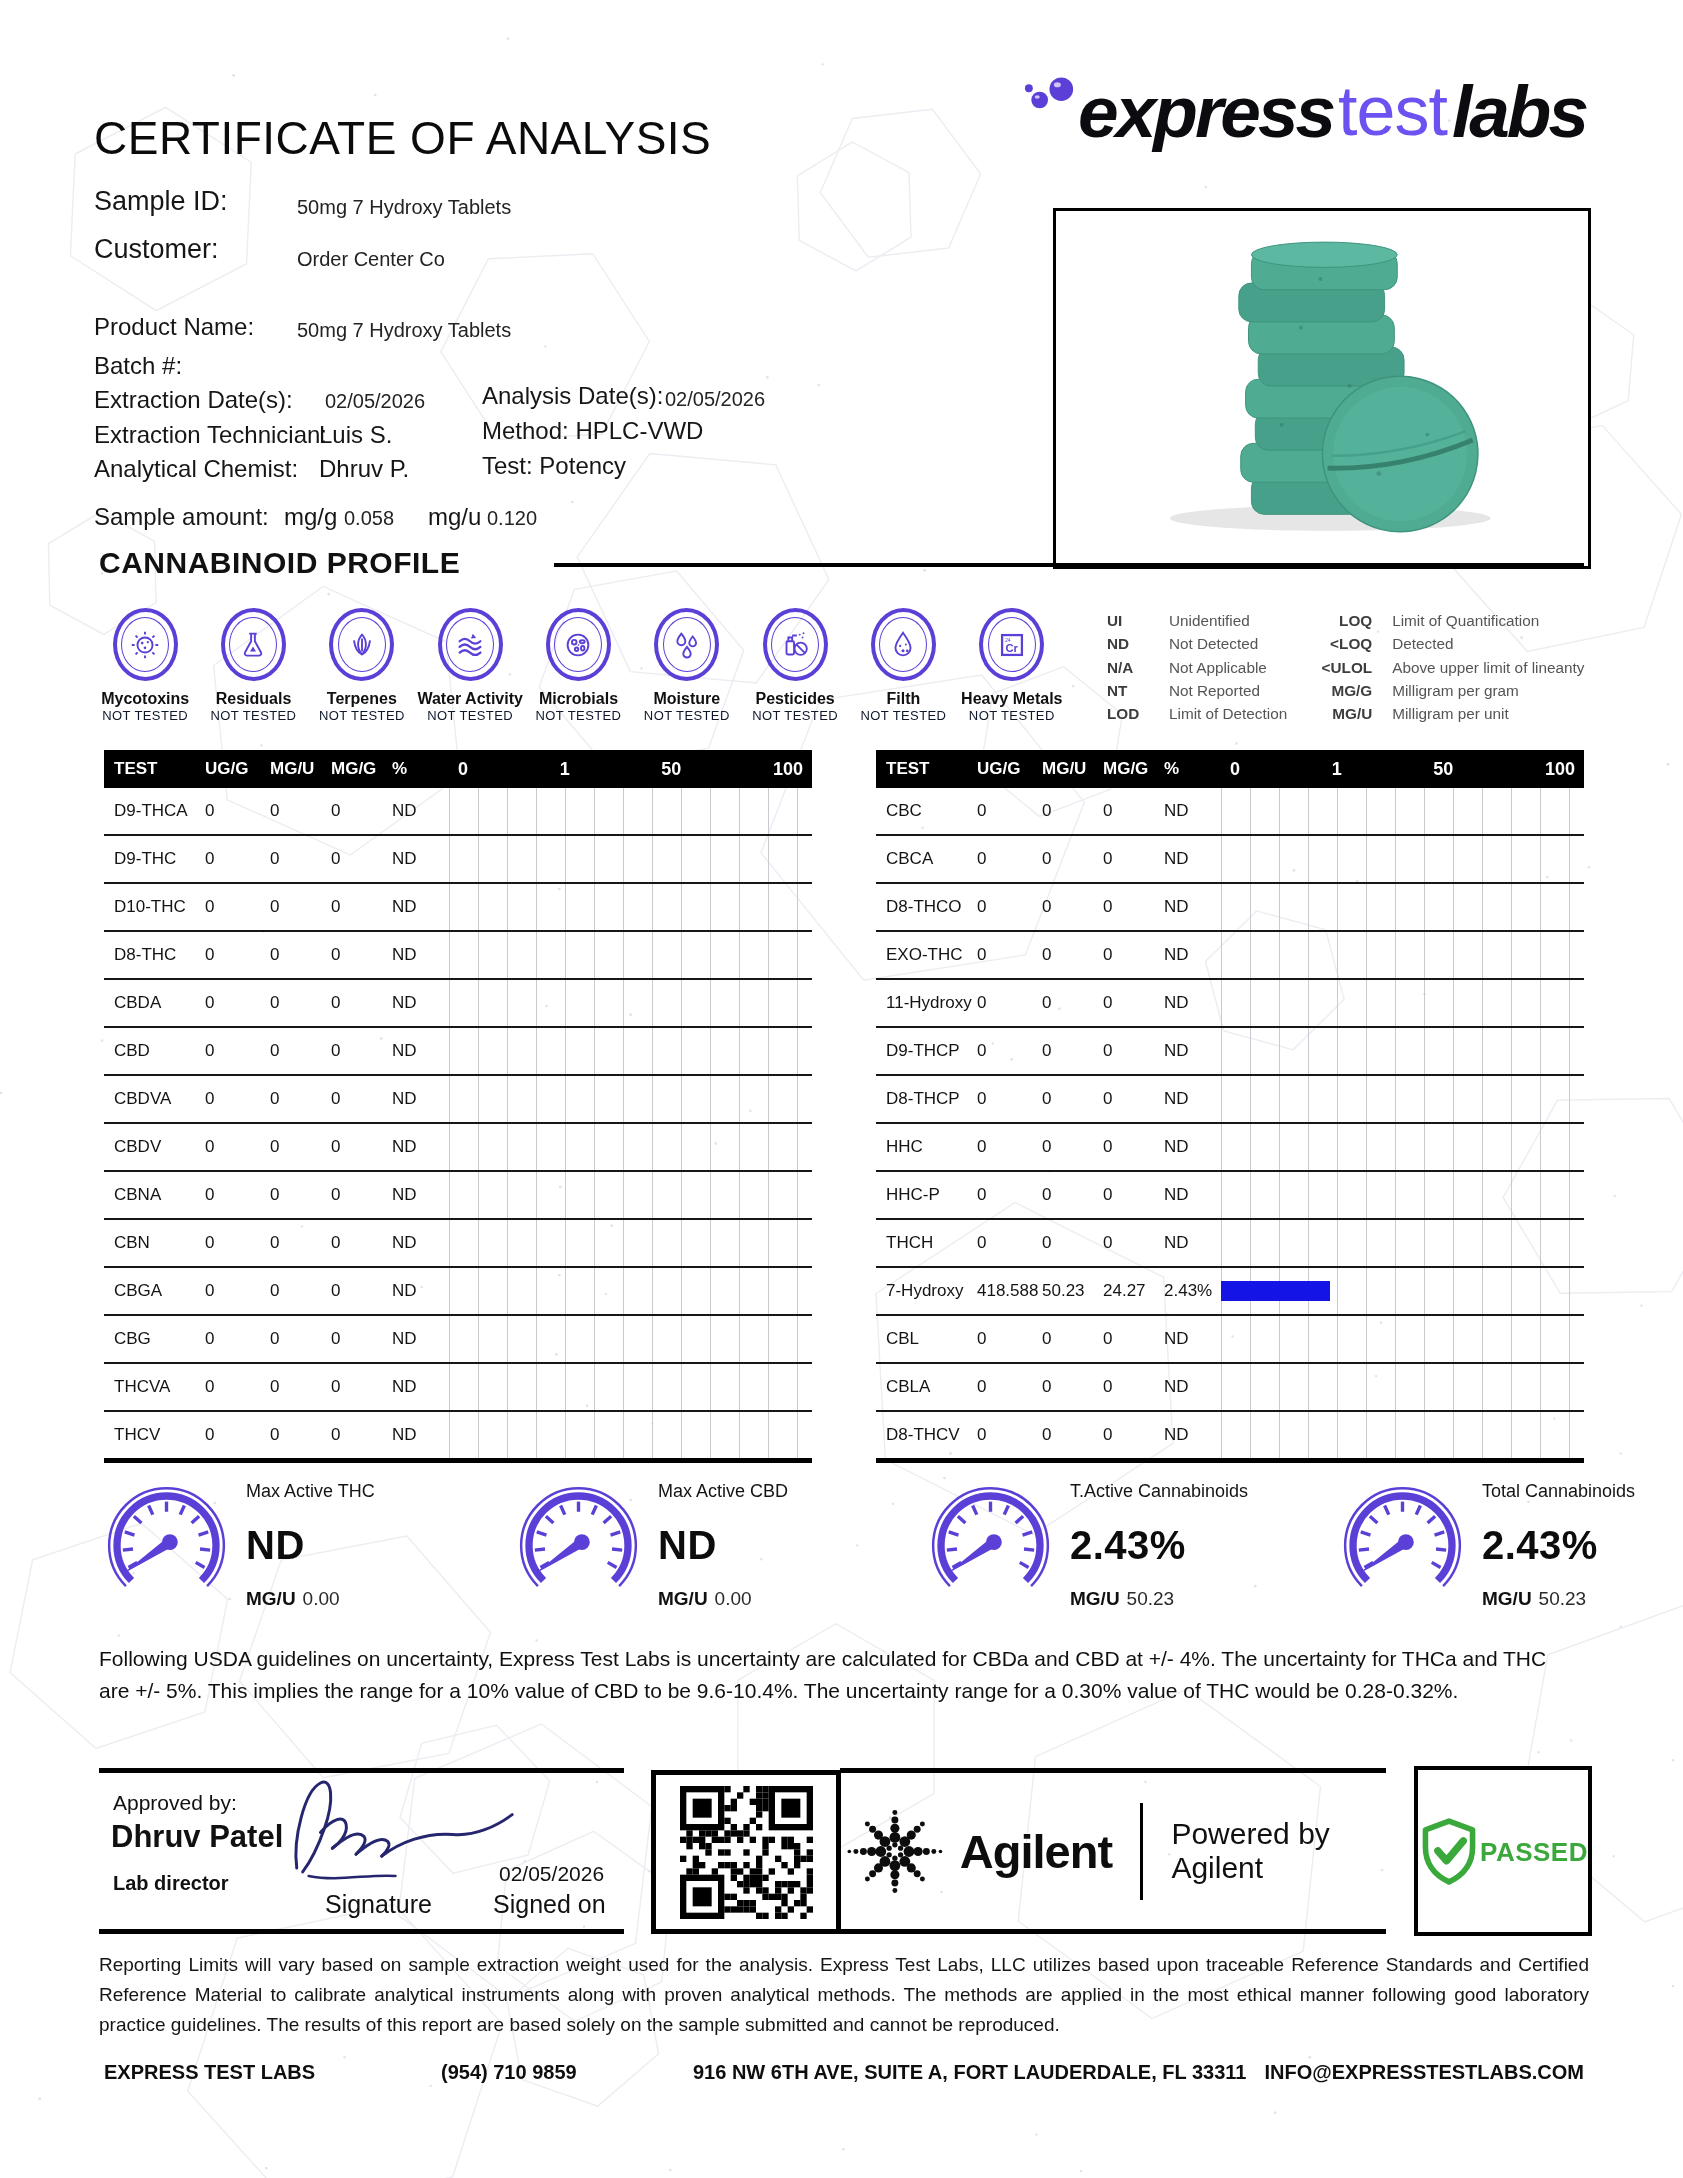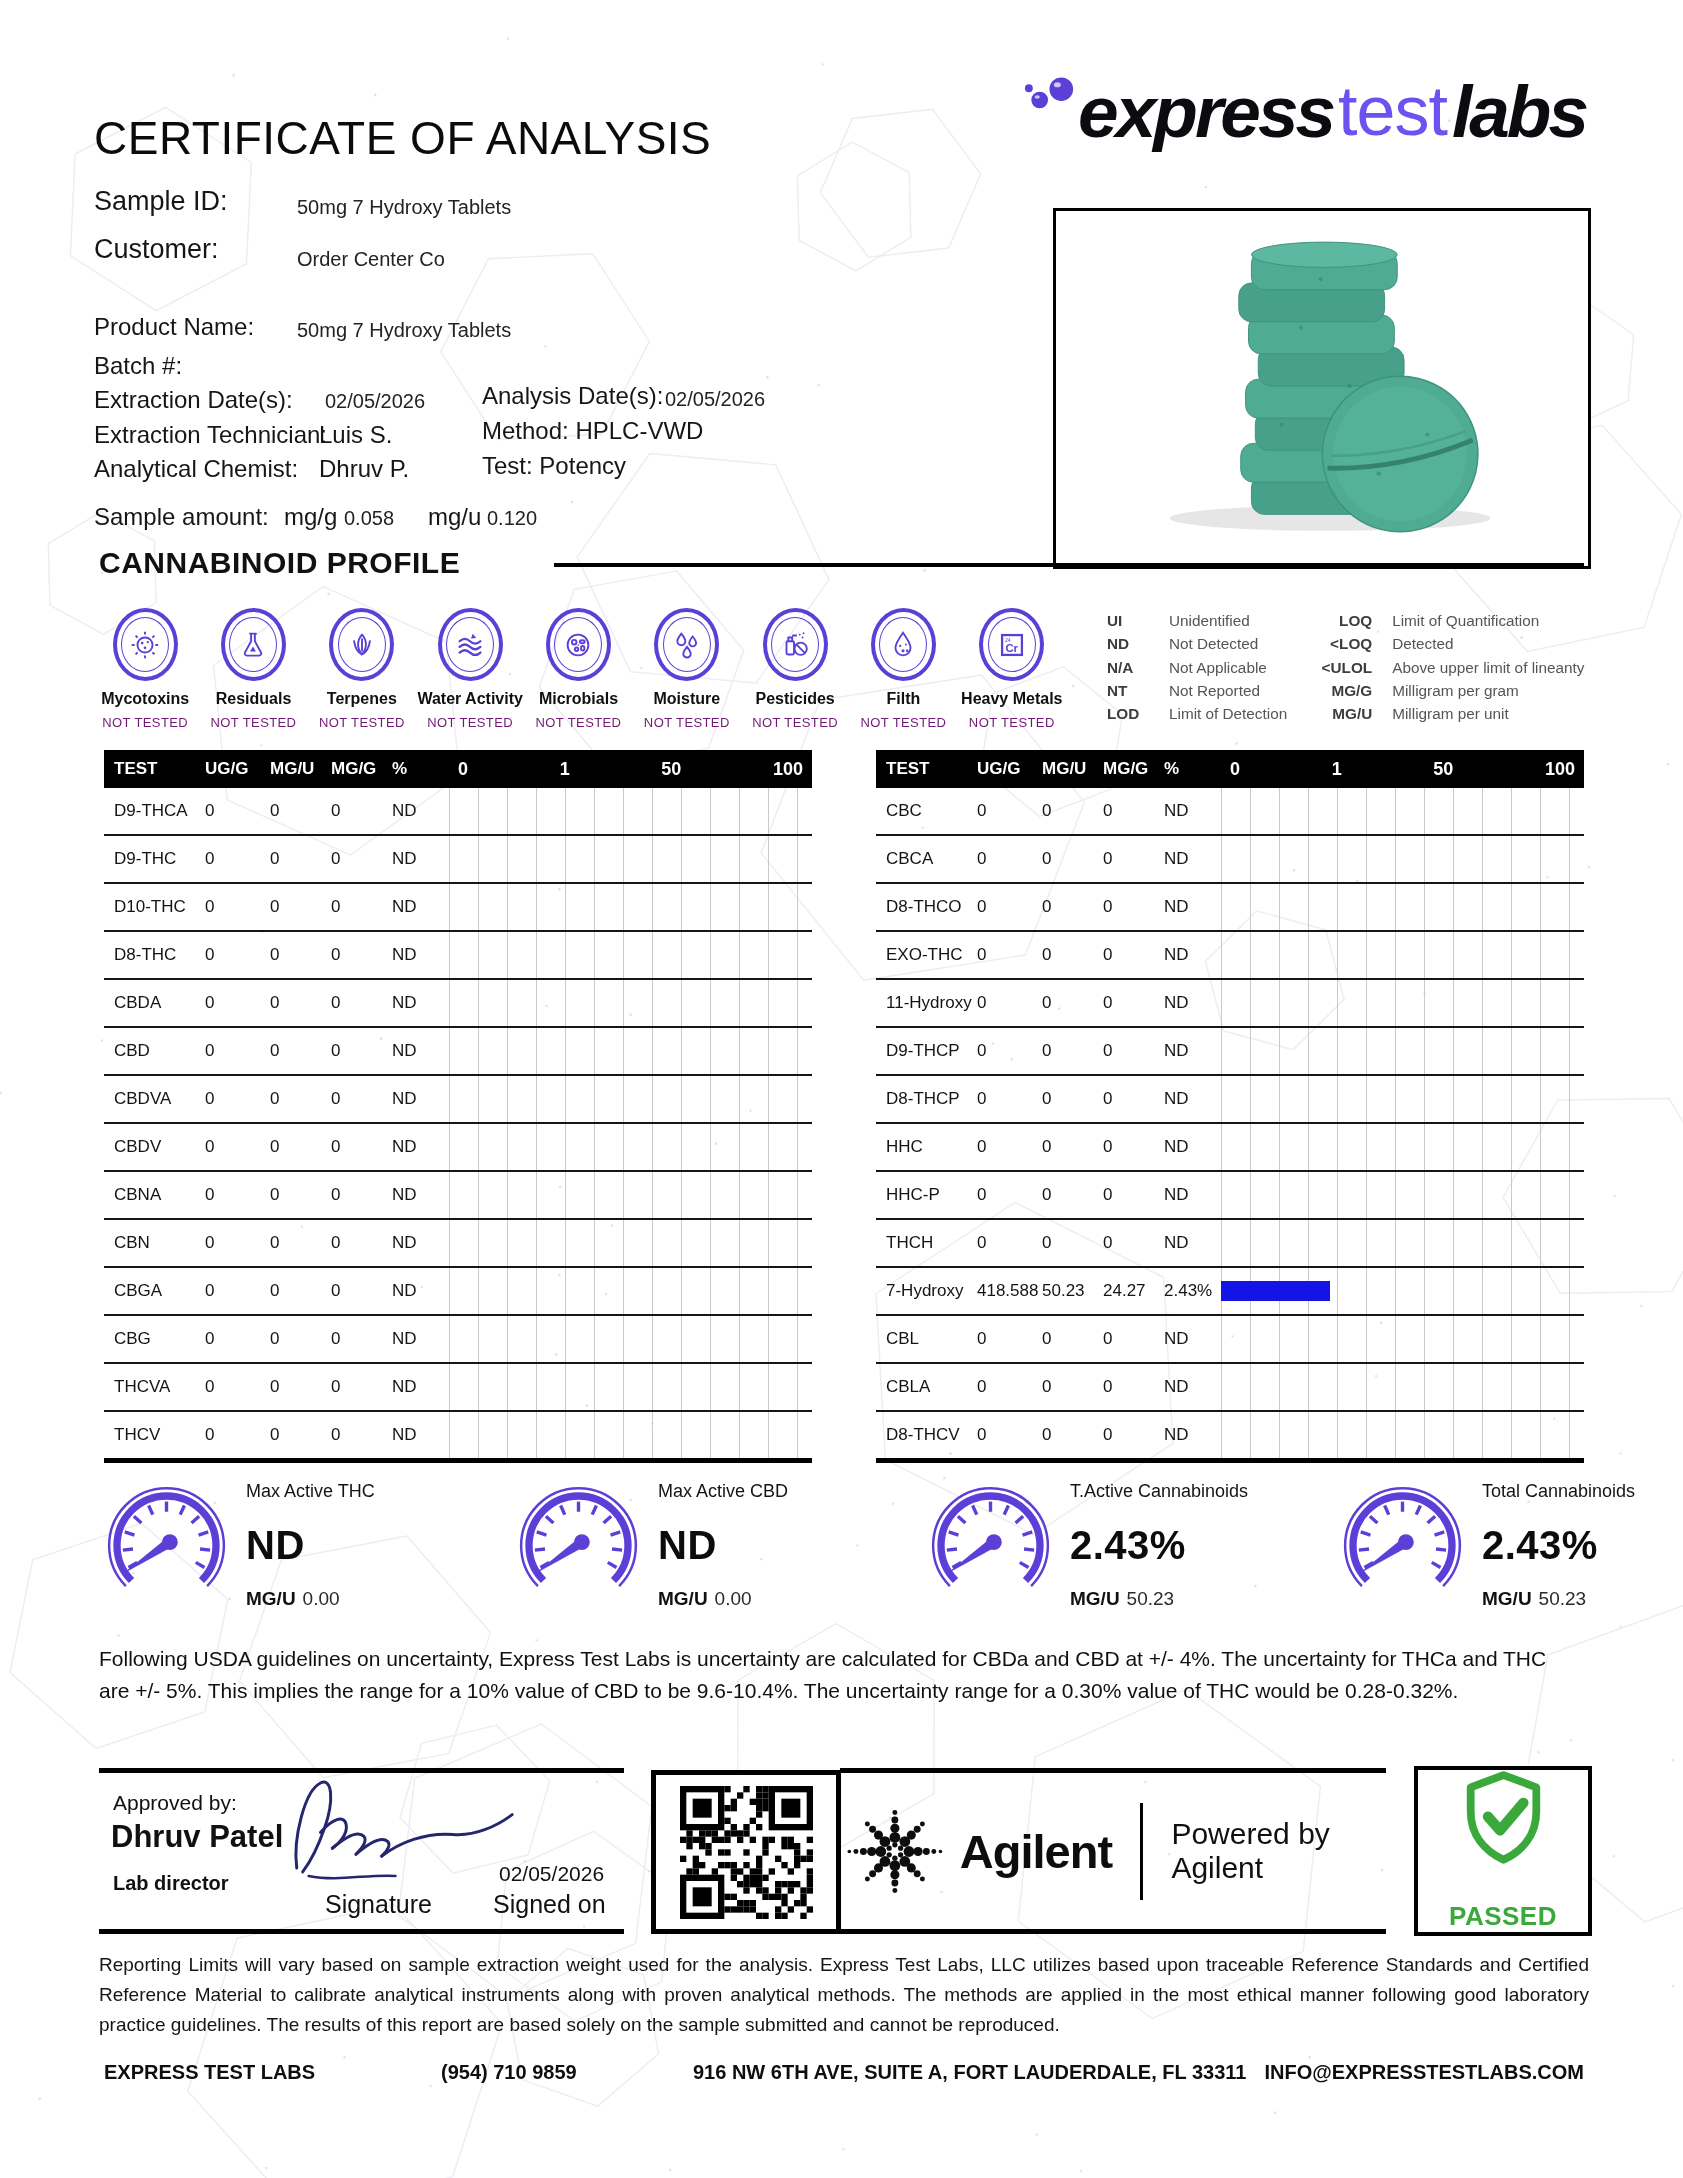--- a/index.html
+++ b/index.html
@@ -23,21 +23,21 @@
   .sec-head{font-size:30px;font-weight:800;letter-spacing:0.5px}
   .sec-line{left:554px;top:563px;width:1030px;height:4px;background:#000}
   
   .screen{left:91px;top:608px;width:975px;display:flex}
   .s-item{flex:1;display:flex;flex-direction:column;align-items:center;text-align:center}
   .ring{width:57px;height:65px;border:4.5px solid var(--purple);border-radius:50%;
         display:flex;align-items:center;justify-content:center}
   .ring-inner{width:46px;height:53px;border:1.5px solid var(--purple);border-radius:50%;
         display:flex;align-items:center;justify-content:center}
   .s-label{margin-top:9px;font-weight:bold;font-size:16px;color:#101010}
-  .s-status{margin-top:7px;font-size:13px;color:#701a75;letter-spacing:0.4px}
+  .s-status{margin-top:0;font-size:13px;color:#0f172a;letter-spacing:0.4px}
   
   .legend{left:1107px;top:612px;display:flex;gap:24px;font-size:15.3px;color:#4a4a4a}
   .lg-row{display:flex;margin-bottom:5px;line-height:18.3px}
   .lg-abbr{font-weight:bold;color:#3d3d3d;width:42px}
   .lg-col2 .lg-abbr{width:61px;text-align:right}
   .lg-desc{margin-left:20px;color:#555}
   
   .ctable{position:absolute;top:750px;width:708px}
   .ct-head{display:flex;align-items:center;background:#000;color:#fff;height:38px;
            font-weight:bold;font-size:17px}
@@ -63,21 +63,21 @@
   
   .appr-box{left:99px;top:1768px;width:525px;height:156px;border-top:5px solid #000;border-bottom:5px solid #000}
   .qr-box{left:651px;top:1770px;width:180px;height:154px;border:5px solid #000;background:#fff;
           display:flex;align-items:center;justify-content:center}
   .agilent-box{left:840px;top:1768px;width:546px;height:156px;border-top:5px solid #000;border-bottom:5px solid #000;
           display:flex;align-items:center}
   .ag-brand{font-size:47px;font-weight:800;letter-spacing:-1px;margin-left:16px;color:#0d0d0d}
   .ag-divider{width:4px;height:97px;background:#000;margin:0 28px}
   .ag-powered{font-size:30px;color:#101010}
   .passed-box{left:1414px;top:1766px;width:170px;height:162px;border:4px solid #000;background:#fff;
-          display:flex;flex-direction:column;align-items:center;justify-content:space-between}
+          display:flex;flex-direction:row;align-items:center;justify-content:flex-end}
   .passed-label{font-size:26px;font-weight:800;color:var(--green);letter-spacing:0.5px;margin-top:2px}
   
   .foot{font-size:20px;font-weight:bold;color:#0e0e0e;top:2061px}
 </style>
 </head>
 <body>
 
 <div class="page">
 
   <svg class="abs" id="hexbg" style="left:0;top:0" width="1683" height="2178" viewBox="0 0 1700 2200">

